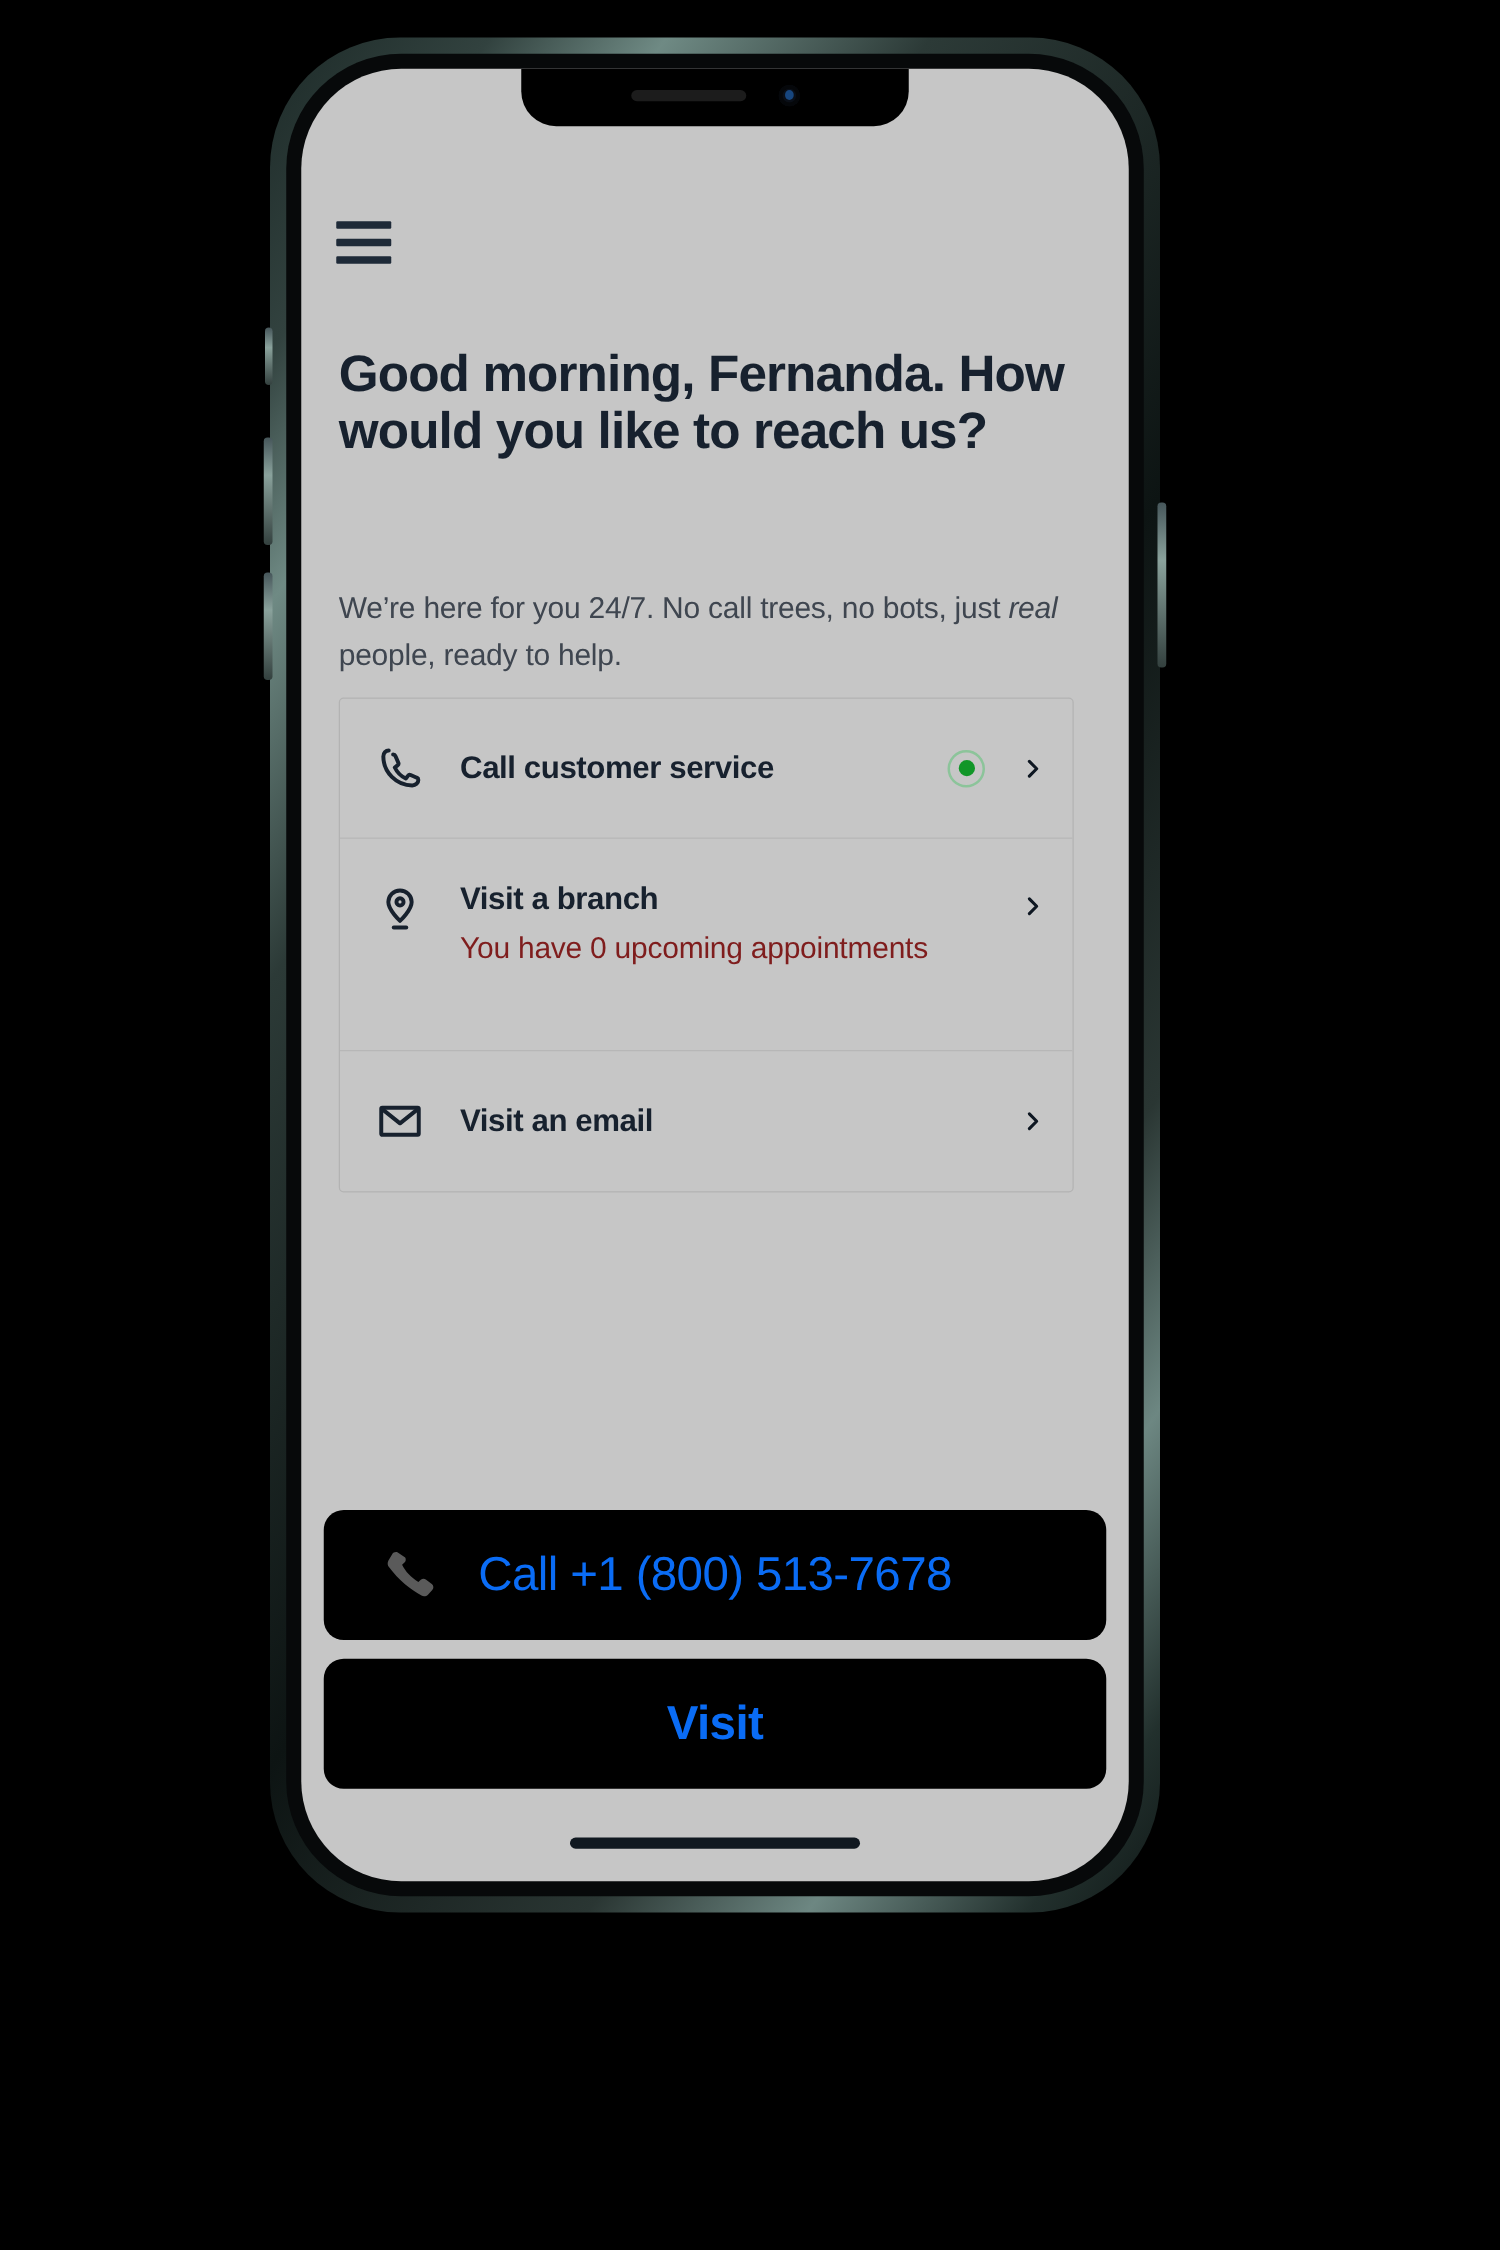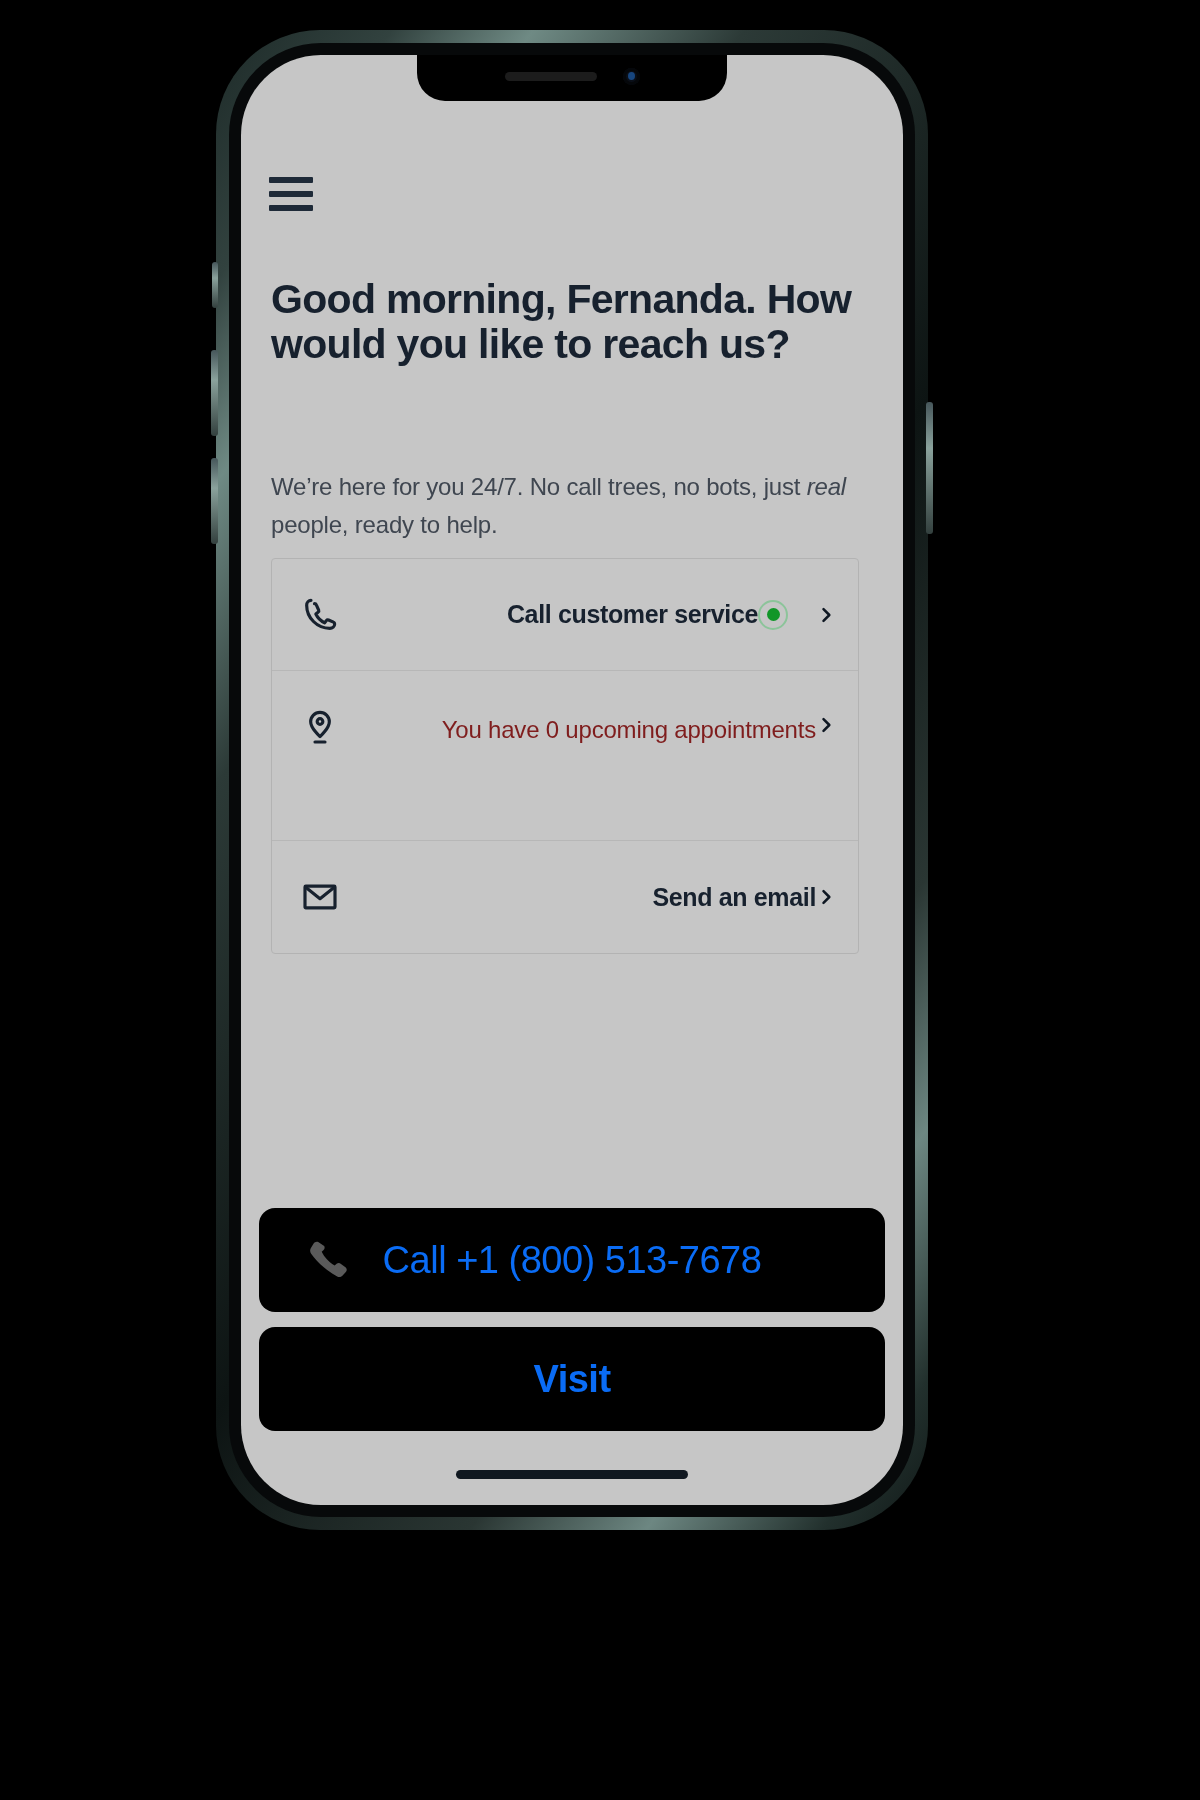--- a/index.html
+++ b/index.html
@@ -163,21 +163,20 @@
     border-radius: 4px;
   }
   .option-row {
     position: relative;
     display: flex;
     align-items: center;
     border-bottom: 1px solid #b7b7b7;
     padding: 0 22px 0 26px;
     min-height: 112px;
     cursor: pointer;
-    text-align: right;
   }
   .option-row:last-child { border-bottom: none; }
   .option-row.tall { min-height: 170px; align-items: flex-start; padding-top: 34px; }
 
   .opt-icon {
     width: 44px;
     min-width: 44px;
     height: 44px;
     display: flex;
     align-items: center;
@@ -337,38 +336,39 @@
 
             <div class="option-row tall">
               <div class="opt-icon">
                 <svg viewBox="0 0 24 24" width="40" height="40" fill="none" stroke="currentColor" stroke-width="1.9" stroke-linecap="round" stroke-linejoin="round">
                   <path d="M12 3.2c-3.1 0-5.6 2.5-5.6 5.6 0 3.9 5.6 9 5.6 9s5.6-5.1 5.6-9c0-3.1-2.5-5.6-5.6-5.6z"></path>
                   <circle cx="12" cy="8.7" r="1.7"></circle>
                   <line x1="9" y1="21" x2="15" y2="21"></line>
                 </svg>
               </div>
               <div class="opt-texts">
+                <div class="opt-title">Visit a branch</div>
                 <div class="opt-sub">You have 0 upcoming appointments</div>
               </div>
               <div class="chevron">
                 <svg viewBox="0 0 24 24" width="22" height="22" fill="none" stroke="currentColor" stroke-width="3" stroke-linecap="round" stroke-linejoin="round">
                   <polyline points="9 5 16 12 9 19"></polyline>
                 </svg>
               </div>
             </div>
 
             <div class="option-row">
               <div class="opt-icon">
                 <svg viewBox="0 0 24 24" width="40" height="40" fill="none" stroke="currentColor" stroke-width="1.9" stroke-linecap="round" stroke-linejoin="round">
                   <rect x="3" y="5.5" width="18" height="13" rx="0.5"></rect>
                   <polyline points="3.6 6.3 12 13 20.4 6.3"></polyline>
                 </svg>
               </div>
               <div class="opt-texts">
-                <div class="opt-title">Send an email</div>
+                <div class="opt-title">Visit an email</div>
               </div>
               <div class="chevron">
                 <svg viewBox="0 0 24 24" width="22" height="22" fill="none" stroke="currentColor" stroke-width="3" stroke-linecap="round" stroke-linejoin="round">
                   <polyline points="9 5 16 12 9 19"></polyline>
                 </svg>
               </div>
             </div>
 
 
           </div>

